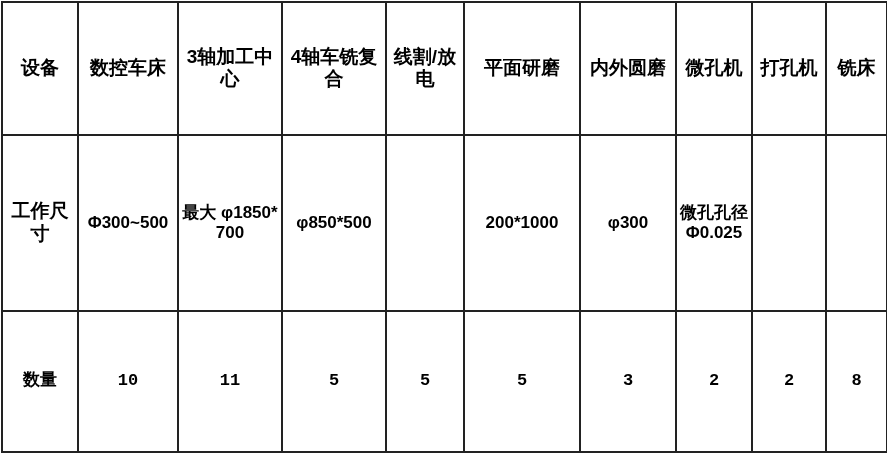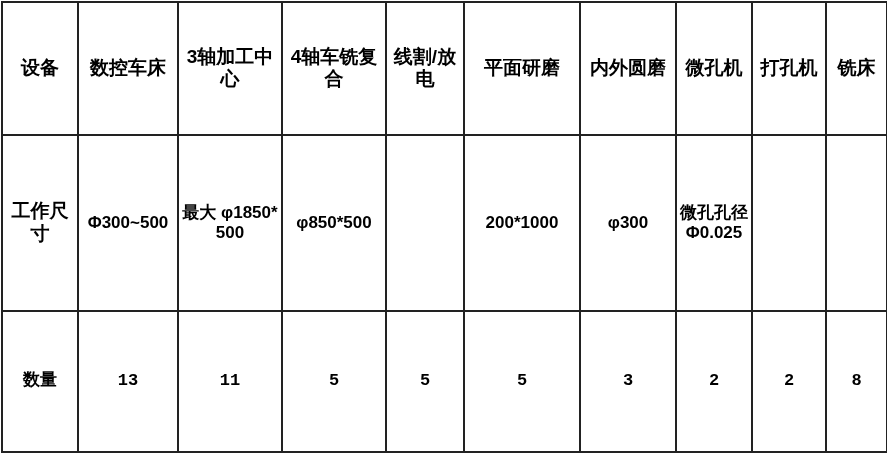--- a/index.html
+++ b/index.html
@@ -93,34 +93,34 @@
         <td>内外圆磨</td>
         <td>微孔机</td>
         <td>打孔机</td>
         <td>铣床</td>
       </tr>
 
       <tr class="r-size">
         <td class="label">工作尺寸</td>
         <td>Φ300~500</td>
         <td>最大
-φ1850*500</td>
+φ1850*700</td>
         <td>φ850*500</td>
         <td></td>
         <td>200*1000</td>
         <td>φ300</td>
         <td class="sm">微孔孔径
 Φ0.025</td>
         <td></td>
         <td></td>
       </tr>
 
       <tr class="r-qty">
         <td class="label">数量</td>
-        <td>13</td>
+        <td>10</td>
         <td>11</td>
         <td>5</td>
         <td>5</td>
         <td>5</td>
         <td>3</td>
         <td>2</td>
         <td>2</td>
         <td class="big">8</td>
       </tr>
 

